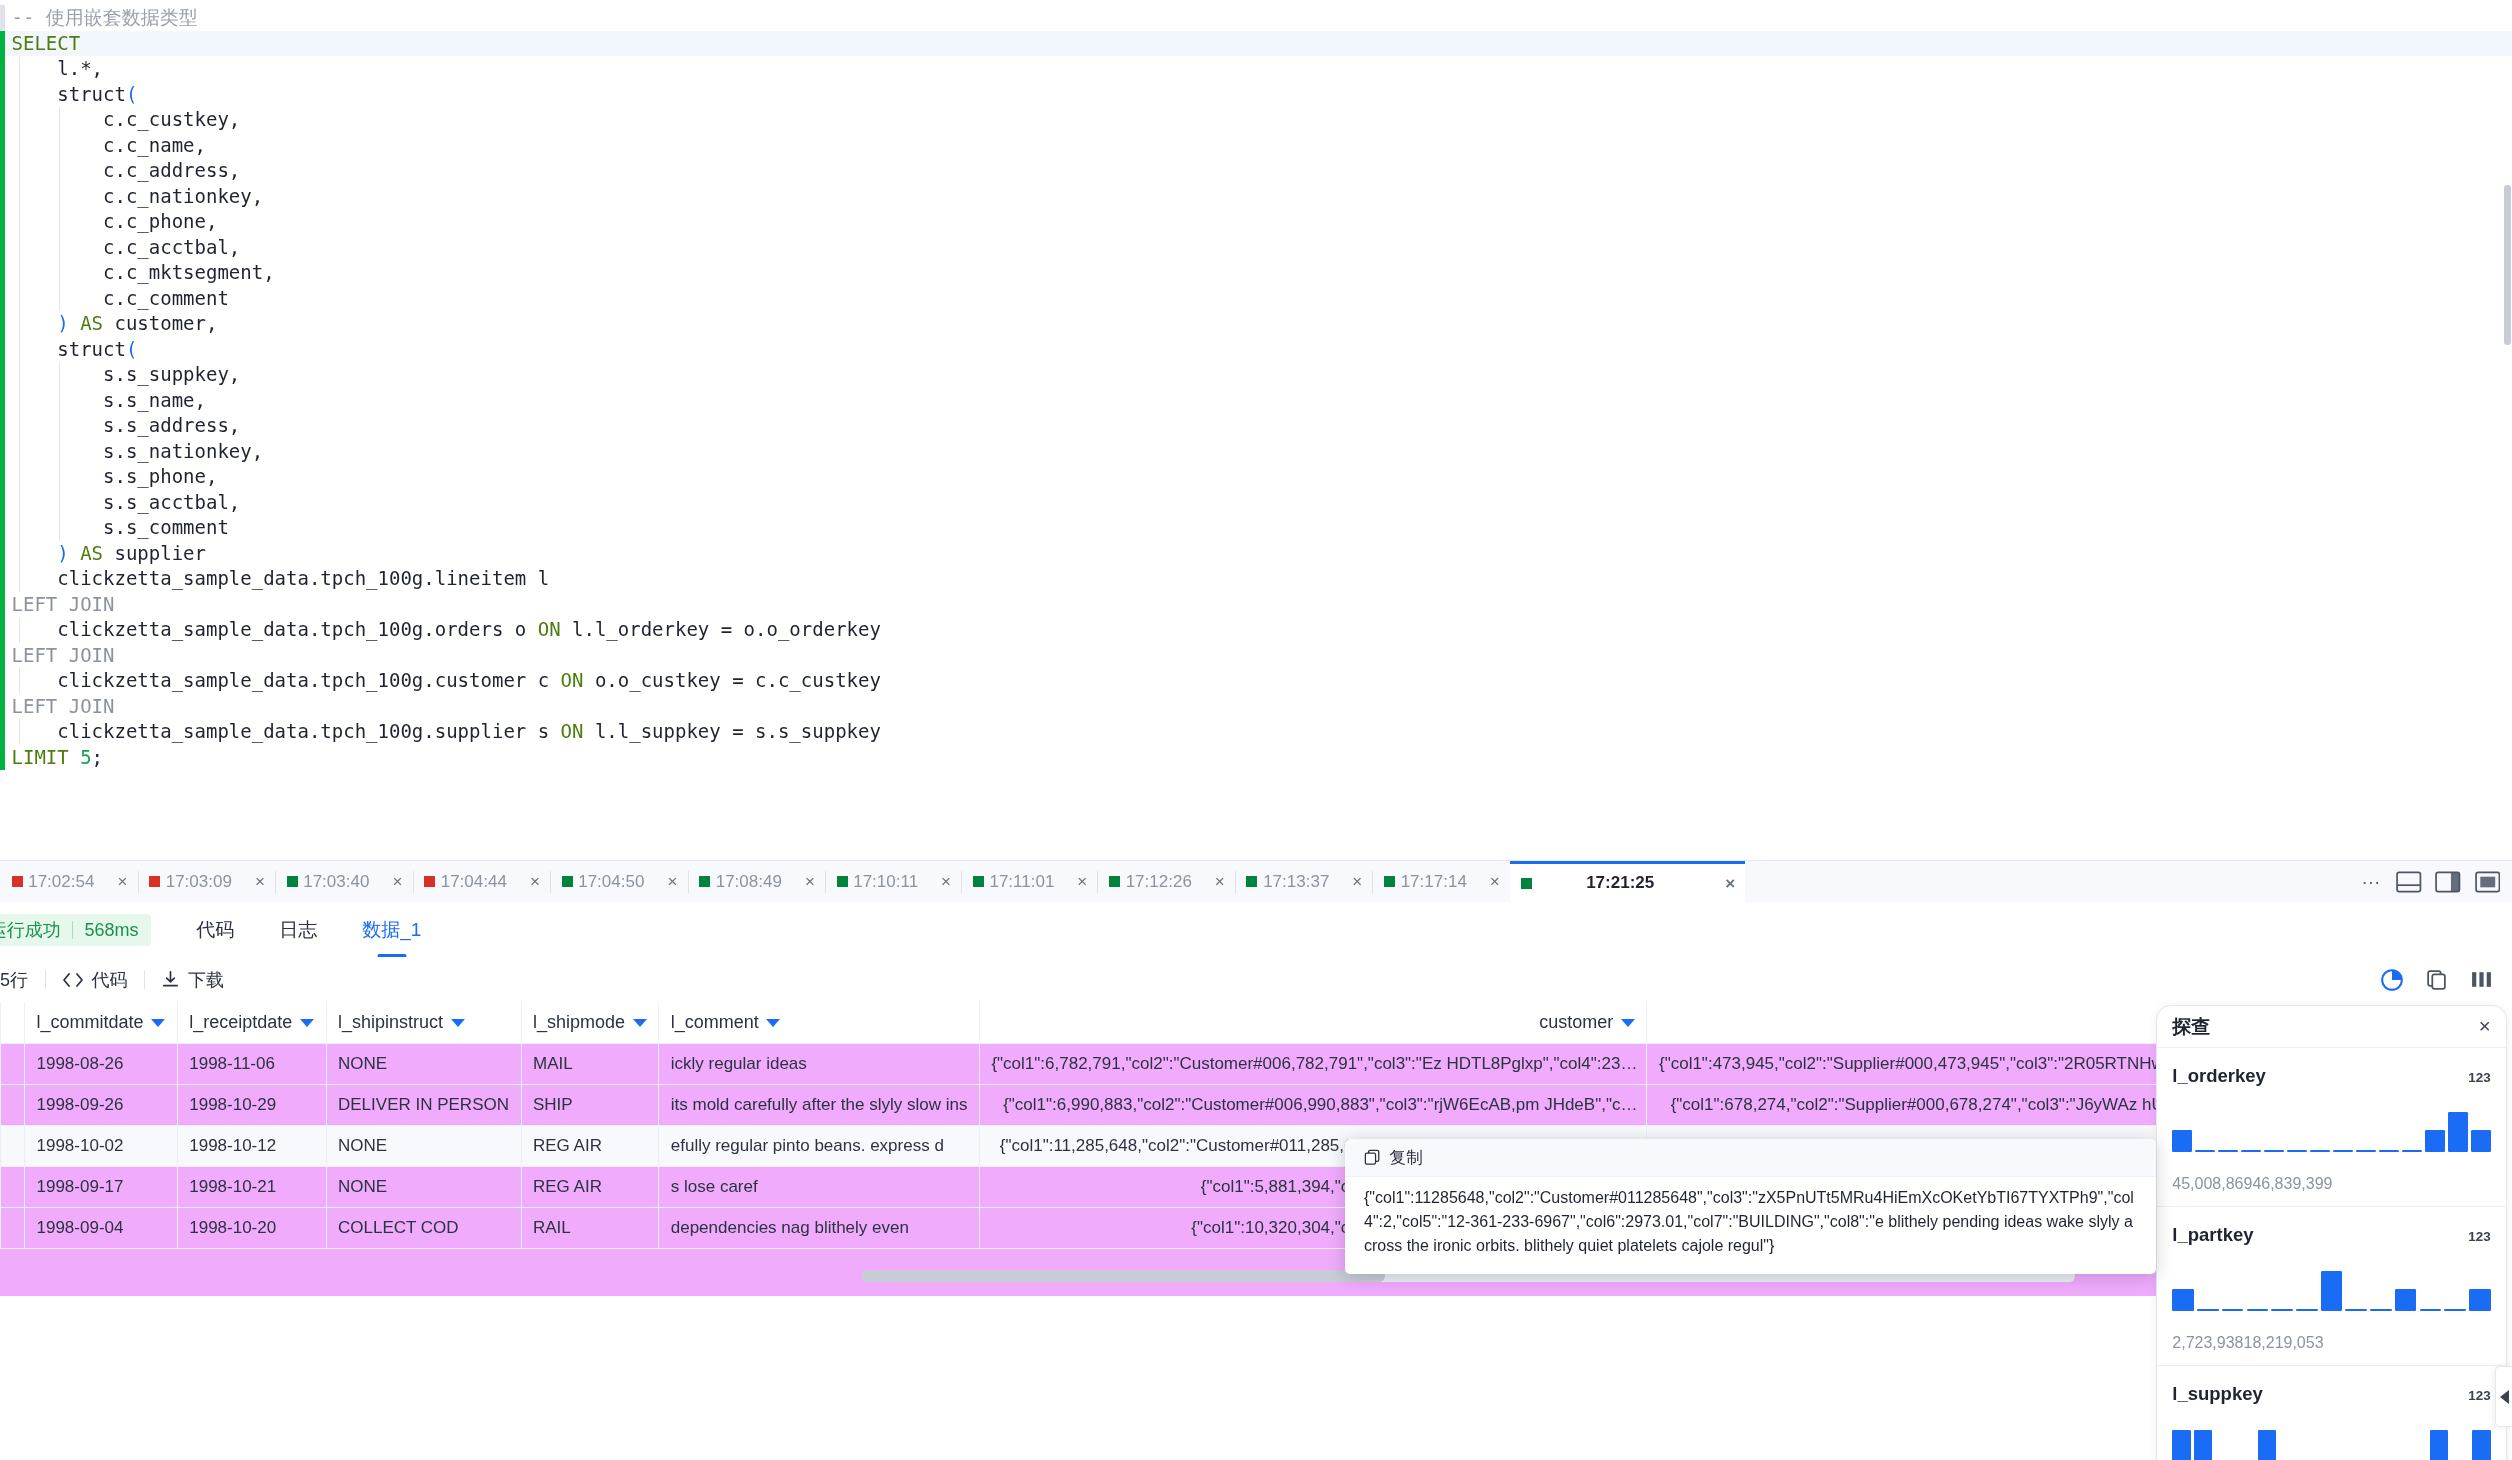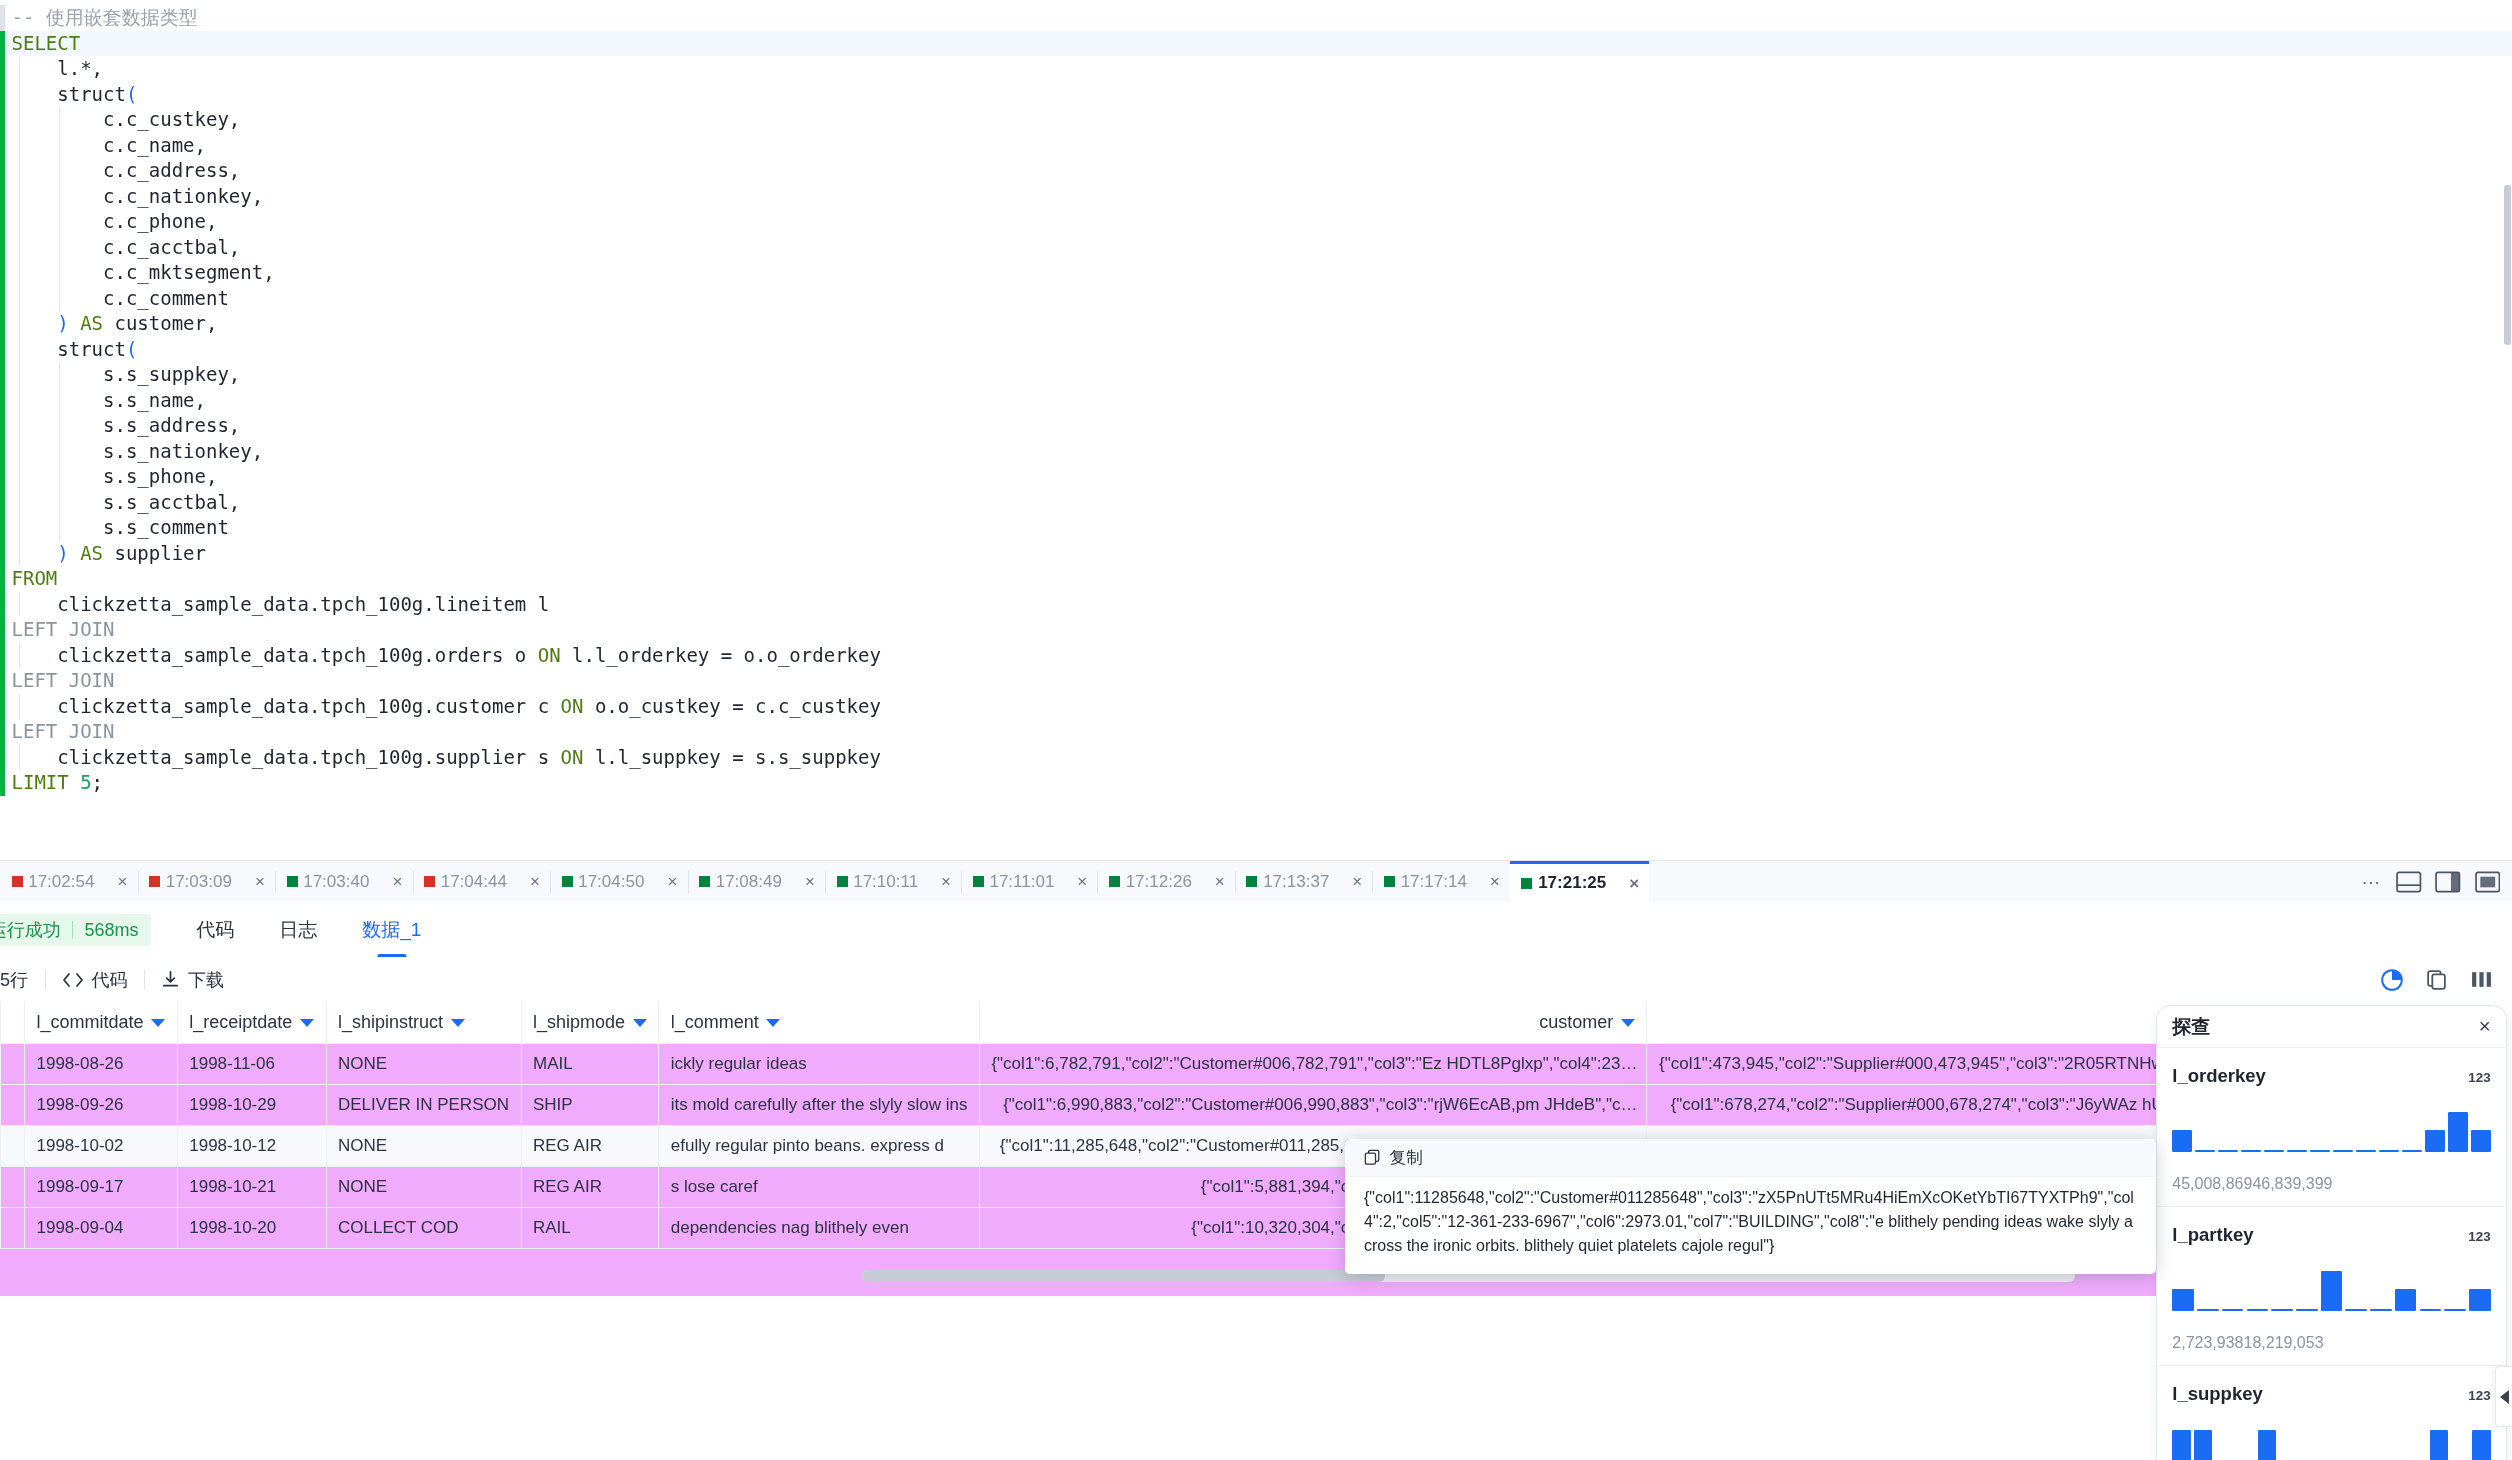--- a/index.html
+++ b/index.html
@@ -64,21 +64,21 @@
   .rtab .dot.red   { background: #d93025; }
   .rtab .dot.green { background: #00843d; }
   .rtab .lbl { white-space: nowrap; }
   .rtab .xbtn {
     margin-left: 23px; font-size: 17px; color: #6b7280;
     line-height: 1;
   }
   .rtab.active {
     background: #ffffff; color: #1f2430; font-weight: bold;
     border-top: 3.2px solid #1a6cf5;
-    height: 42px; margin-top: 0;
+    height: 42px; margin-top: 0; gap: 48px;
   }
   .rtab.active .lbl { color: #1f2430; }
   #tabbar .spacer { flex: 1 1 auto; }
   .tb-icon {
     width: 29px; height: 29px; margin-right: 10.2px; flex: 0 0 auto;
     display: flex; align-items: center; justify-content: center;
     color: #4b5563;
   }
   .tb-dots { font-size: 19px; color: #5b6270; padding: 0 14px; }
 
@@ -256,21 +256,20 @@
       <div class="code-line"><div class="gutter-bar green"></div><div class="indent-guide" style="left: 19px;"></div><span><span class="pun">    )</span><span> </span><span class="kw">AS</span><span> customer,</span></span></div>
       <div class="code-line"><div class="gutter-bar green"></div><div class="indent-guide" style="left: 19px;"></div><span><span>    struct</span><span class="pun">(</span></span></div>
       <div class="code-line"><div class="gutter-bar green"></div><div class="indent-guide" style="left: 19px;"></div><div class="indent-guide" style="left: 59px;"></div><span><span>        s.s_suppkey,</span></span></div>
       <div class="code-line"><div class="gutter-bar green"></div><div class="indent-guide" style="left: 19px;"></div><div class="indent-guide" style="left: 59px;"></div><span><span>        s.s_name,</span></span></div>
       <div class="code-line"><div class="gutter-bar green"></div><div class="indent-guide" style="left: 19px;"></div><div class="indent-guide" style="left: 59px;"></div><span><span>        s.s_address,</span></span></div>
       <div class="code-line"><div class="gutter-bar green"></div><div class="indent-guide" style="left: 19px;"></div><div class="indent-guide" style="left: 59px;"></div><span><span>        s.s_nationkey,</span></span></div>
       <div class="code-line"><div class="gutter-bar green"></div><div class="indent-guide" style="left: 19px;"></div><div class="indent-guide" style="left: 59px;"></div><span><span>        s.s_phone,</span></span></div>
       <div class="code-line"><div class="gutter-bar green"></div><div class="indent-guide" style="left: 19px;"></div><div class="indent-guide" style="left: 59px;"></div><span><span>        s.s_acctbal,</span></span></div>
       <div class="code-line"><div class="gutter-bar green"></div><div class="indent-guide" style="left: 19px;"></div><div class="indent-guide" style="left: 59px;"></div><span><span>        s.s_comment</span></span></div>
       <div class="code-line"><div class="gutter-bar green"></div><div class="indent-guide" style="left: 19px;"></div><span><span class="pun">    )</span><span> </span><span class="kw">AS</span><span> supplier</span></span></div>
-      <div class="code-line"><div class="gutter-bar green"></div><span><span class="kw">FROM</span></span></div>
       <div class="code-line"><div class="gutter-bar green"></div><div class="indent-guide" style="left: 19px;"></div><span><span>    clickzetta_sample_data.tpch_100g.lineitem l</span></span></div>
       <div class="code-line"><div class="gutter-bar green"></div><span><span class="kw2">LEFT JOIN</span></span></div>
       <div class="code-line"><div class="gutter-bar green"></div><div class="indent-guide" style="left: 19px;"></div><span><span>    clickzetta_sample_data.tpch_100g.orders o </span><span class="kw">ON</span><span> l.l_orderkey = o.o_orderkey</span></span></div>
       <div class="code-line"><div class="gutter-bar green"></div><span><span class="kw2">LEFT JOIN</span></span></div>
       <div class="code-line"><div class="gutter-bar green"></div><div class="indent-guide" style="left: 19px;"></div><span><span>    clickzetta_sample_data.tpch_100g.customer c </span><span class="kw">ON</span><span> o.o_custkey = c.c_custkey</span></span></div>
       <div class="code-line"><div class="gutter-bar green"></div><span><span class="kw2">LEFT JOIN</span></span></div>
       <div class="code-line"><div class="gutter-bar green"></div><div class="indent-guide" style="left: 19px;"></div><span><span>    clickzetta_sample_data.tpch_100g.supplier s </span><span class="kw">ON</span><span> l.l_suppkey = s.s_suppkey</span></span></div>
       <div class="code-line"><div class="gutter-bar green"></div><span><span class="kw">LIMIT </span><span class="num">5</span><span>;</span></span></div>
     </div>
 </div>

